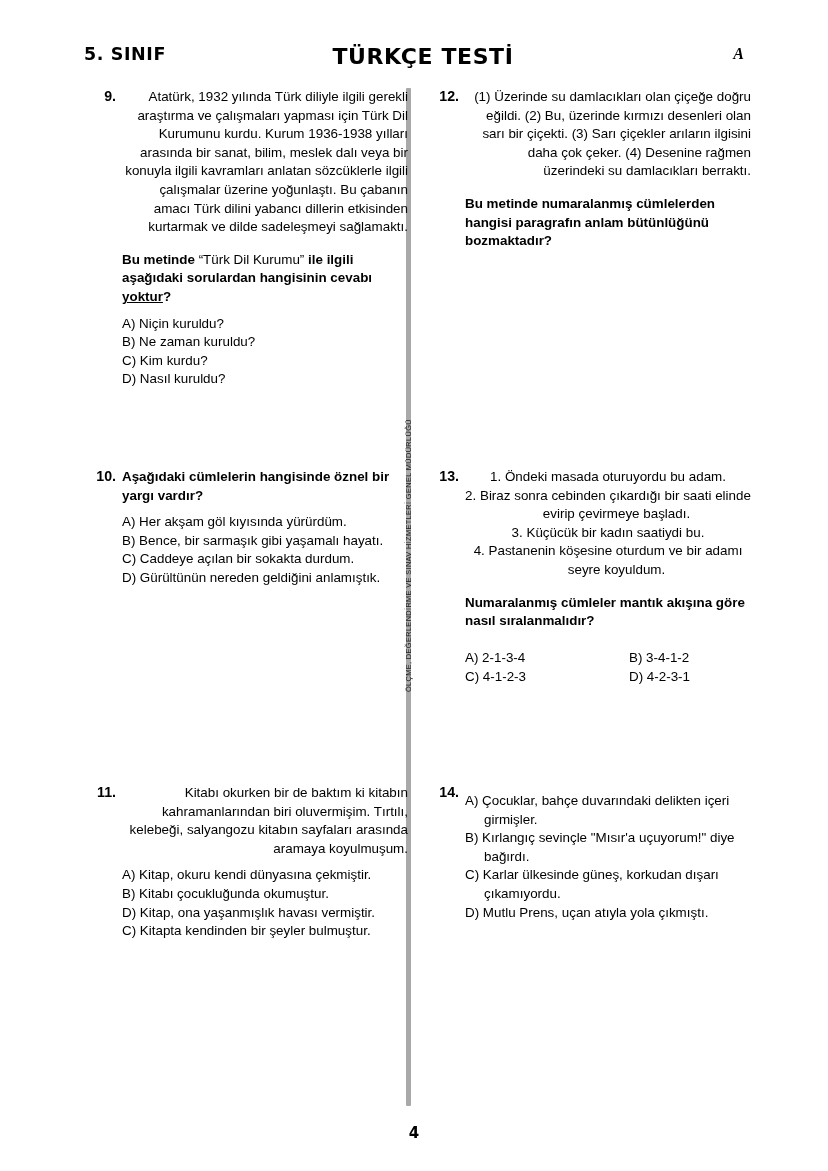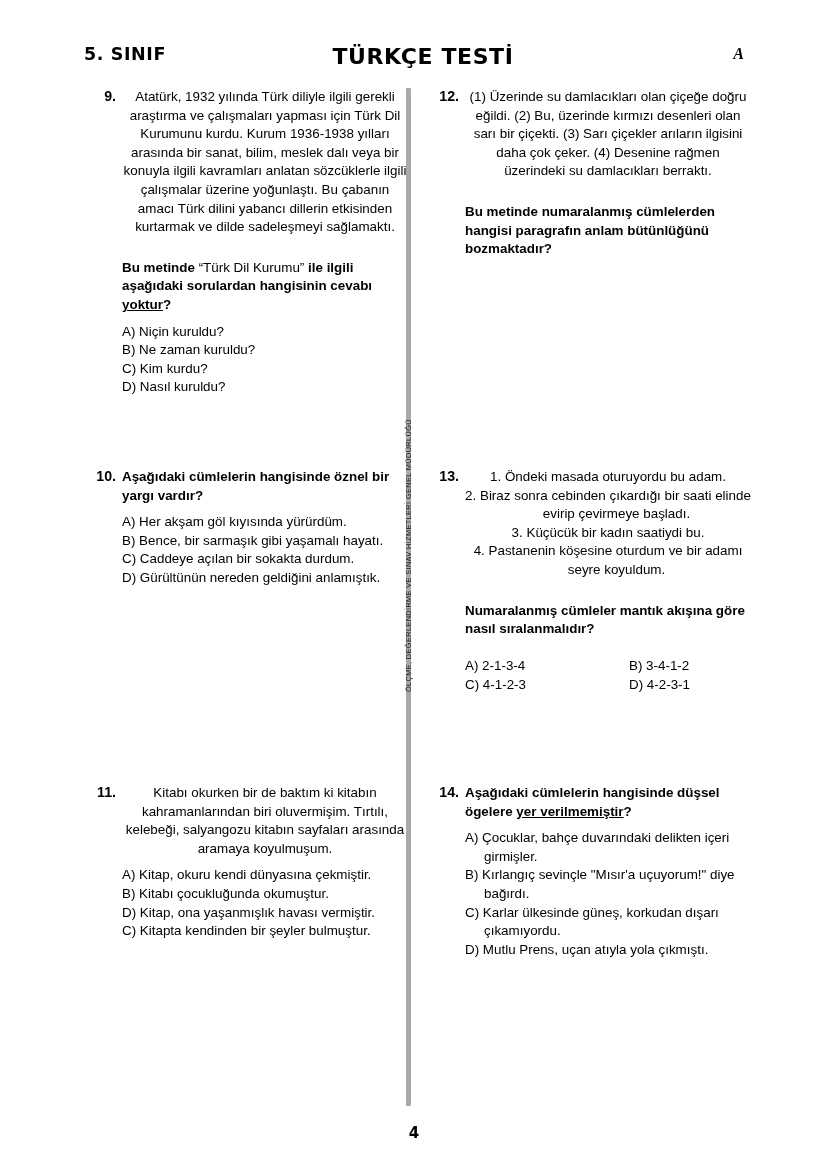--- a/index.html
+++ b/index.html
@@ -101,27 +101,27 @@
     font-weight: bold;
     font-family: "Liberation Sans", sans-serif;
   }
   .q-body {
     margin-left: 44px;
   }
 
   .passage {
     font-size: 13.4px;
     line-height: 18.6px;
-    text-align: center;
+    text-align: right;
   }
   .stem {
     font-size: 13.4px;
     line-height: 18.6px;
     font-weight: bold;
-    margin-top: 22px;
+    margin-top: 14px;
   }
   .stem .plain { font-weight: normal; }
   .stem u { text-decoration: underline; text-underline-offset: 1px; }
 
   .options {
     margin-top: 8px;
     font-size: 13.4px;
     line-height: 18.6px;
   }
   .opt {
@@ -263,21 +263,20 @@
         <span class="c1">C) 4-1-2-3</span>
         <span class="c2">D) 4-2-3-1</span>
       </div>
     </div>
   </div>
 </div>
 
 <div class="q" style="left:421px; top:784px;">
   <div class="q-num">14.</div>
   <div class="q-body">
-    <div class="stem" style="margin-top:0"><span>Aşağıdaki cümlelerin hangisinde düşsel ögelere </span><u>yer verilmemiştir</u><span>?</span></div>
     <div class="options">
       <span class="opt">A) Çocuklar, bahçe duvarındaki delikten içeri girmişler.</span>
       <span class="opt">B) Kırlangıç sevinçle "Mısır'a uçuyorum!" diye bağırdı.</span>
       <span class="opt">C) Karlar ülkesinde güneş, korkudan dışarı çıkamıyordu.</span>
       <span class="opt">D) Mutlu Prens, uçan atıyla yola çıkmıştı.</span>
     </div>
   </div>
 </div>
 
 <div class="page-number">4</div>

